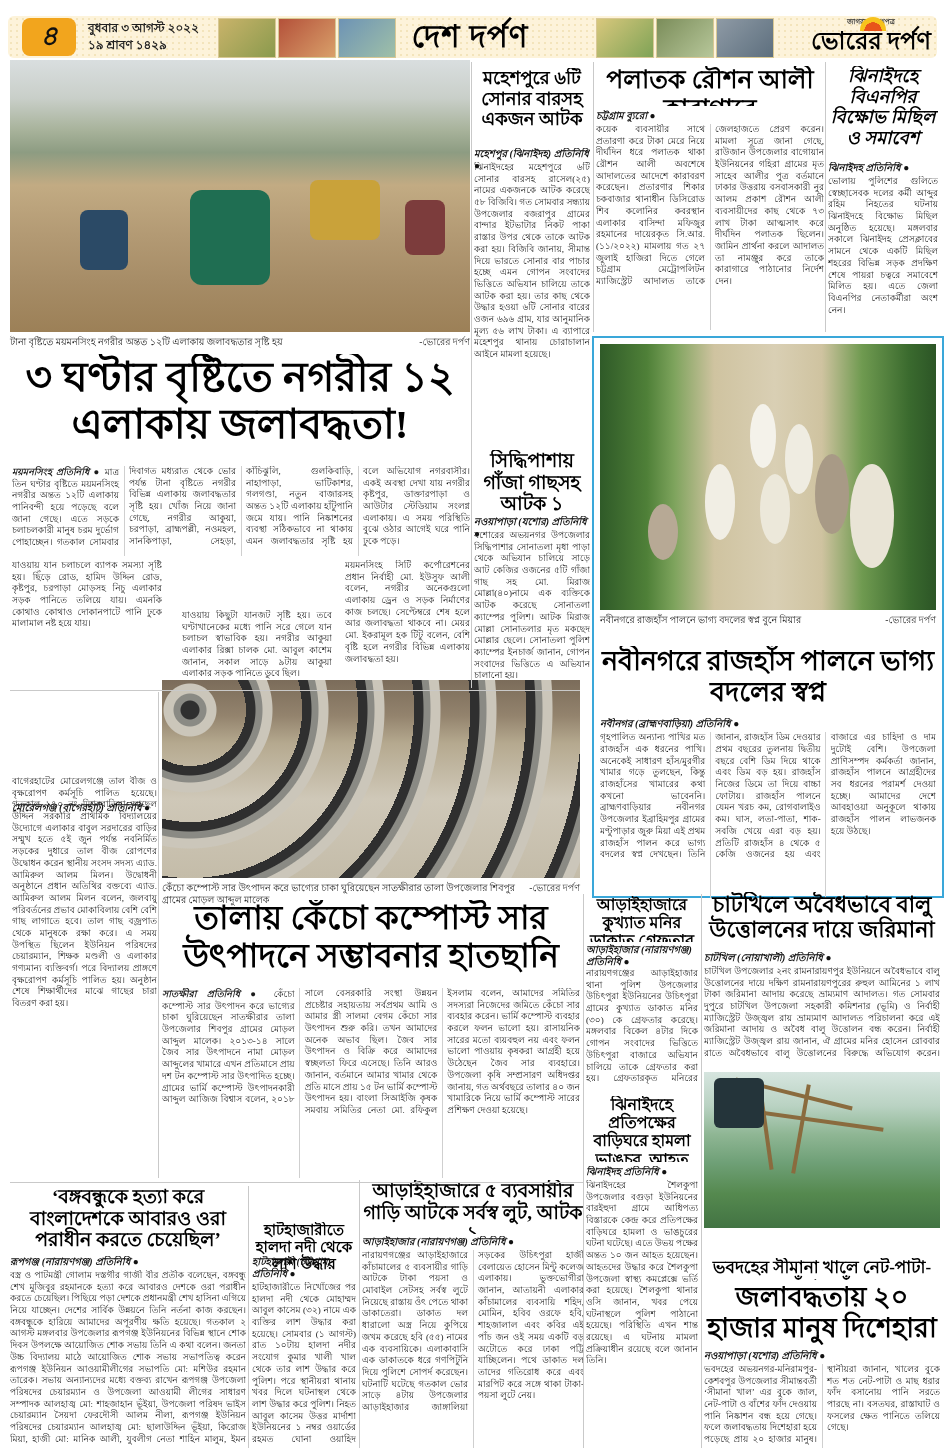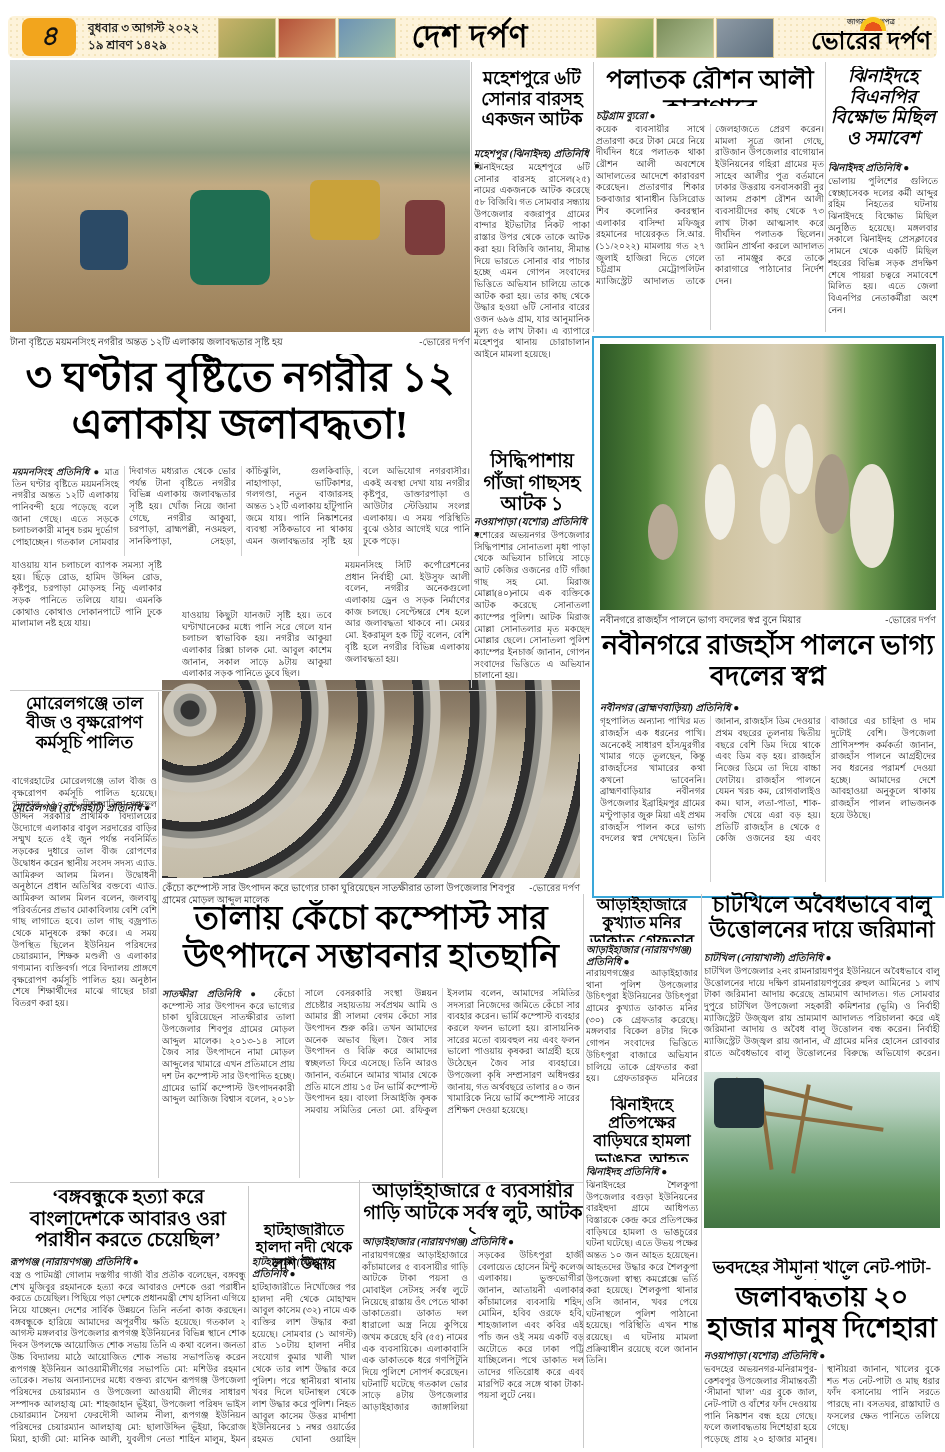--- a/index.html
+++ b/index.html
@@ -124,26 +124,25 @@
       <div class="blob" style="left:215px;top:110px;width:34px;height:80px;background:#a89a86;"></div>
       <div class="blob" style="left:250px;top:120px;width:44px;height:104px;background:#e9e4d6;"></div>
       <div class="blob" style="left:105px;top:120px;width:30px;height:76px;background:#f1eee4;"></div>
       <div class="blob" style="left:48px;top:160px;width:30px;height:56px;background:#b7a995;"></div>
       <div class="blob" style="left:160px;top:130px;width:30px;height:70px;background:#ece8da;"></div>
     </div>
     <div class="cap" style="margin-top:4px;">
       <span>নবীনগরে রাজহাঁস পালনে ভাগ্য বদলের স্বপ্ন বুনে মিয়ার</span>
       <span class="crd">-ভোরের দর্পণ</span>
     </div>
-    <div class="hl" style="height:72px;font-size:27px;margin-top:4px;">নবীনগরে রাজহাঁস পালনে ভাগ্য বদলের স্বপ্ন</div>
+    <div class="hl" style="height:72px;font-size:27px;margin-top:20px;">নবীনগরে রাজহাঁস পালনে ভাগ্য বদলের স্বপ্ন</div>
     <div class="by">নবীনগর (ব্রাহ্মণবাড়িয়া) প্রতিনিধি ●</div>
     <div class="body" style="height:166px;column-count:3;margin-top:2px;">গৃহপালিত অন্যান্য পাখির মত রাজহাঁস এক ধরনের পাখি। অনেকেই সাধারণ হাঁস/মুরগীর খামার গড়ে তুলছেন, কিন্তু রাজহাঁসের খামারের কথা কখনো ভাবেননি। ব্রাহ্মণবাড়িয়ার নবীনগর উপজেলার ইব্রাহিমপুর গ্রামের মণ্টুপাড়ার জুরু মিয়া এই প্রথম রাজহাঁস পালন করে ভাগ্য বদলের স্বপ্ন দেখছেন। তিনি জানান, রাজহাঁস ডিম দেওয়ার প্রথম বছরের তুলনায় দ্বিতীয় বছরে বেশি ডিম দিয়ে থাকে এবং ডিম বড় হয়। রাজহাঁস নিজের ডিমে তা দিয়ে বাচ্চা ফোটায়। রাজহাঁস পালনে যেমন খরচ কম, রোগবালাইও কম। ঘাস, লতা-পাতা, শাক-সবজি খেয়ে এরা বড় হয়। প্রতিটি রাজহাঁস ৪ থেকে ৫ কেজি ওজনের হয় এবং বাজারে এর চাহিদা ও দাম দুটোই বেশি। উপজেলা প্রাণিসম্পদ কর্মকর্তা জানান, রাজহাঁস পালনে আগ্রহীদের সব ধরনের পরামর্শ দেওয়া হচ্ছে। আমাদের দেশে আবহাওয়া অনুকূলে থাকায় রাজহাঁস পালন লাভজনক হয়ে উঠছে।</div>
   </div>
 
-  <div class="hl abs" style="left:12px;top:694px;width:145px;height:64px;font-size:17px;">মোরেলগঞ্জে তাল বীজ ও বৃক্ষরোপণ কর্মসূচি পালিত</div>
   <div class="by abs" style="left:12px;top:802px;width:145px;">মোরেলগঞ্জ (বাগেরহাট) প্রতিনিধি ●</div>
   <div class="body abs" style="left:12px;top:776px;width:145px;height:400px;column-count:1;">বাগেরহাটের মোরেলগঞ্জে তাল বীজ ও বৃক্ষরোপণ কর্মসূচি পালিত হয়েছে। গতকাল ১৭০ নং মিশনবাড়িয়া আছেল উদ্দিন সরকারি প্রাথমিক বিদ্যালয়ের উদ্যোগে এলাকার বাবুল সরদারের বাড়ির সম্মুখ হতে ৫ই জুন পর্যন্ত নবনির্মিত সড়কের দুধারে তাল বীজ রোপণের উদ্বোধন করেন স্থানীয় সংসদ সদস্য এ্যাড. আমিরুল আলম মিলন। উদ্বোধনী অনুষ্ঠানে প্রধান অতিথির বক্তব্যে এ্যাড. আমিরুল আলম মিলন বলেন, জলবায়ু পরিবর্তনের প্রভাব মোকাবিলায় বেশি বেশি গাছ লাগাতে হবে। তাল গাছ বজ্রপাত থেকে মানুষকে রক্ষা করে। এ সময় উপস্থিত ছিলেন ইউনিয়ন পরিষদের চেয়ারম্যান, শিক্ষক মণ্ডলী ও এলাকার গণ্যমান্য ব্যক্তিবর্গ। পরে বিদ্যালয় প্রাঙ্গণে বৃক্ষরোপণ কর্মসূচি পালিত হয়। অনুষ্ঠান শেষে শিক্ষার্থীদের মাঝে গাছের চারা বিতরণ করা হয়।</div>
 
   <div class="photo ph-compost abs" style="left:162px;top:680px;width:418px;height:198px;"></div>
   <div class="cap abs" style="left:162px;top:882px;width:418px;">
     <span>কেঁচো কম্পোস্ট সার উৎপাদন করে ভাগ্যের চাকা ঘুরিয়েছেন সাতক্ষীরার তালা উপজেলার শিবপুর গ্রামের মোড়ল আব্দুল মালেক</span>
     <span class="crd">-ভোরের দর্পণ</span>
   </div>
   <div class="hl abs" style="left:162px;top:900px;width:418px;height:84px;font-size:33px;">তালায় কেঁচো কম্পোস্ট সার উৎপাদনে সম্ভাবনার হাতছানি</div>
   <div class="body abs" style="left:162px;top:988px;width:418px;height:190px;column-count:3;">

